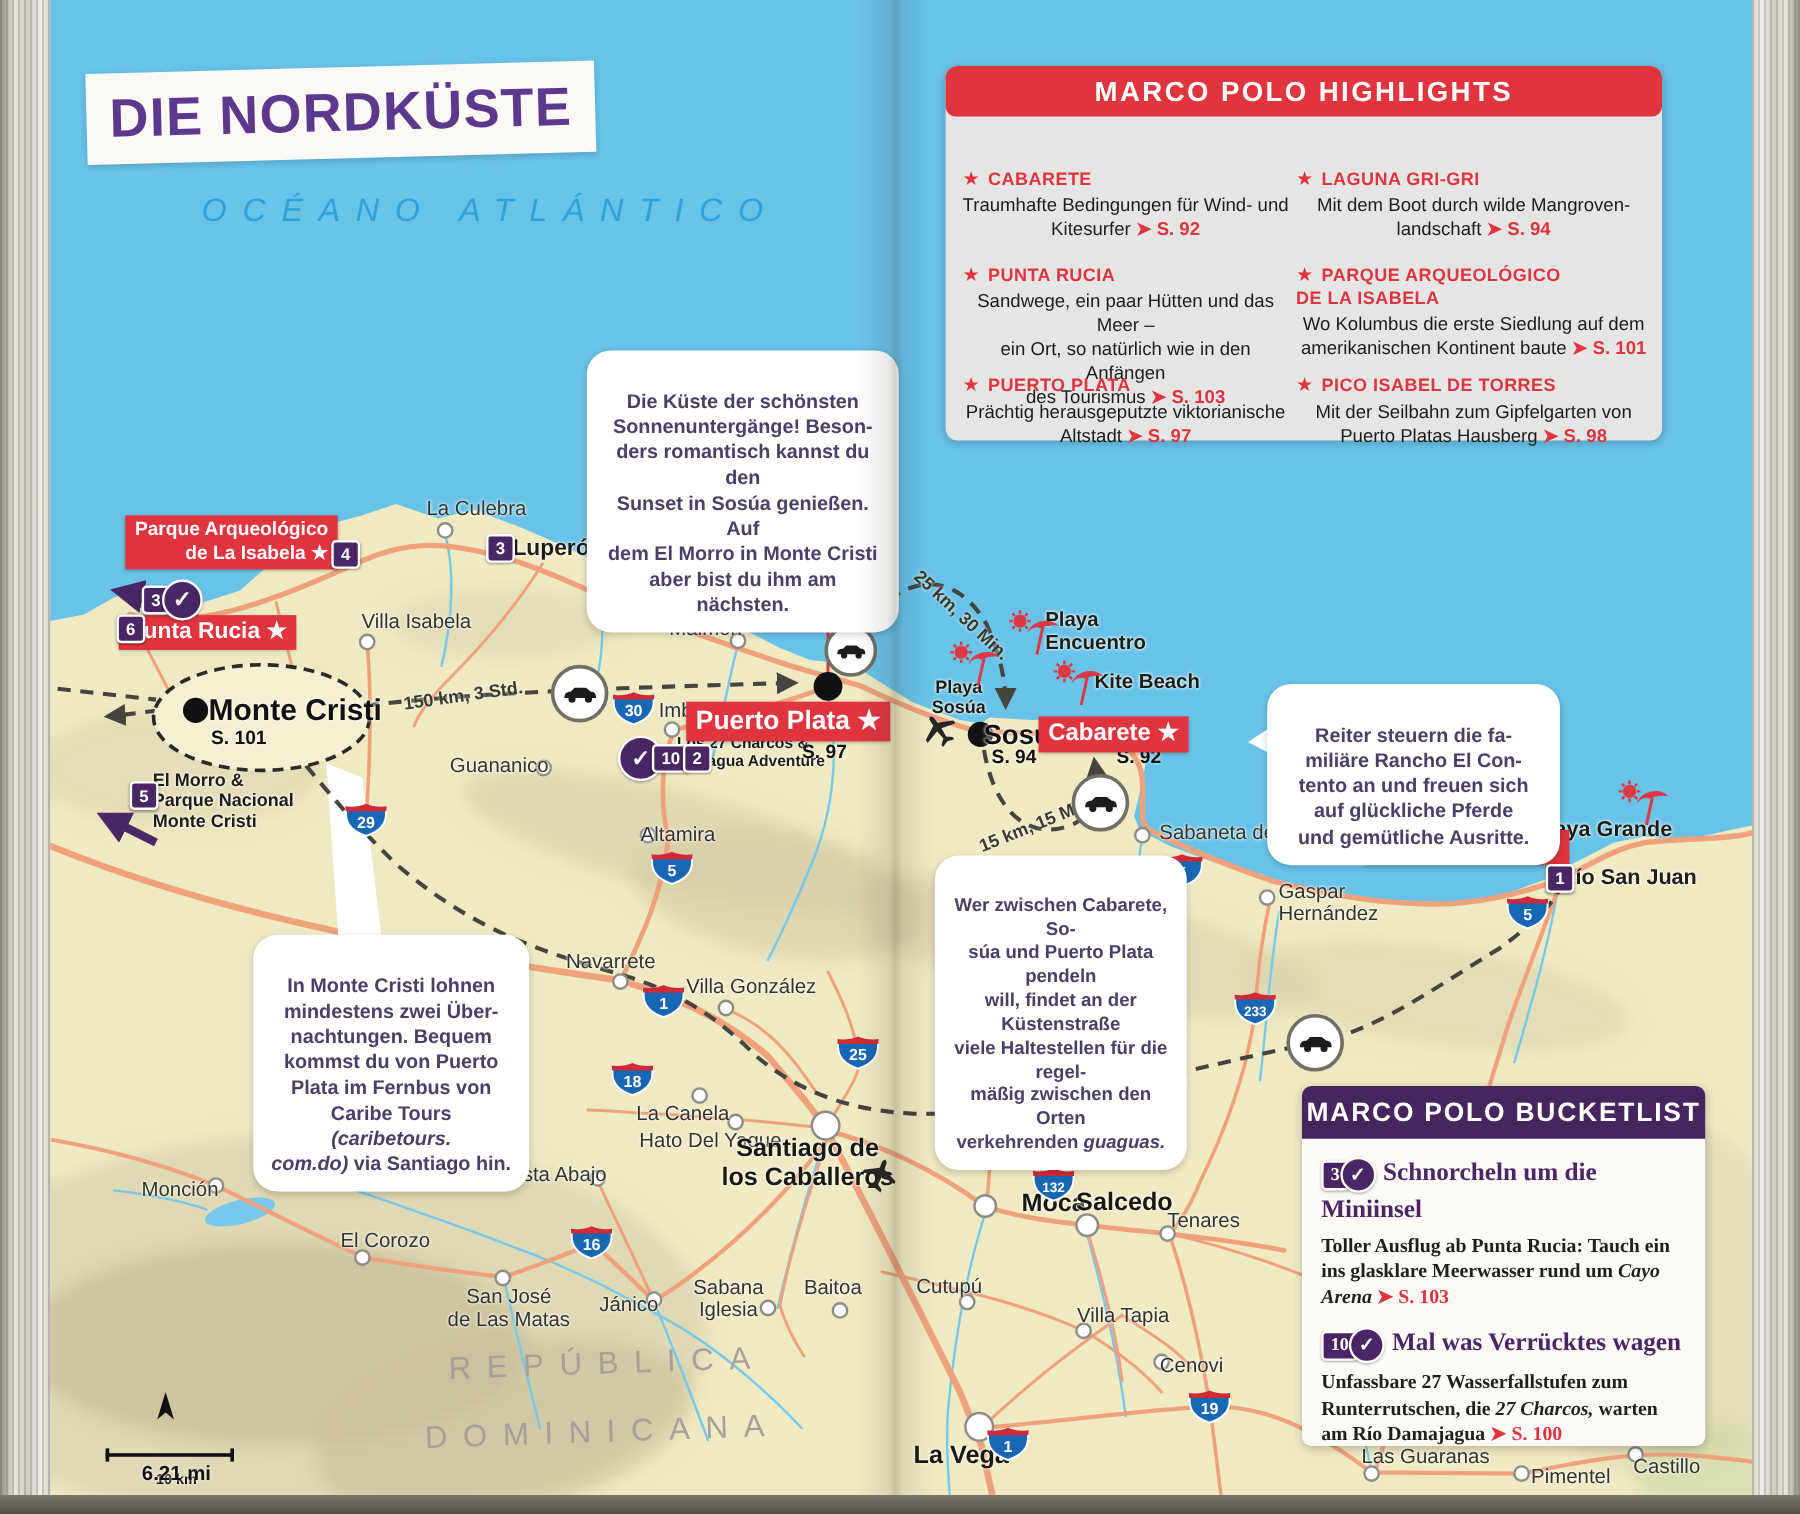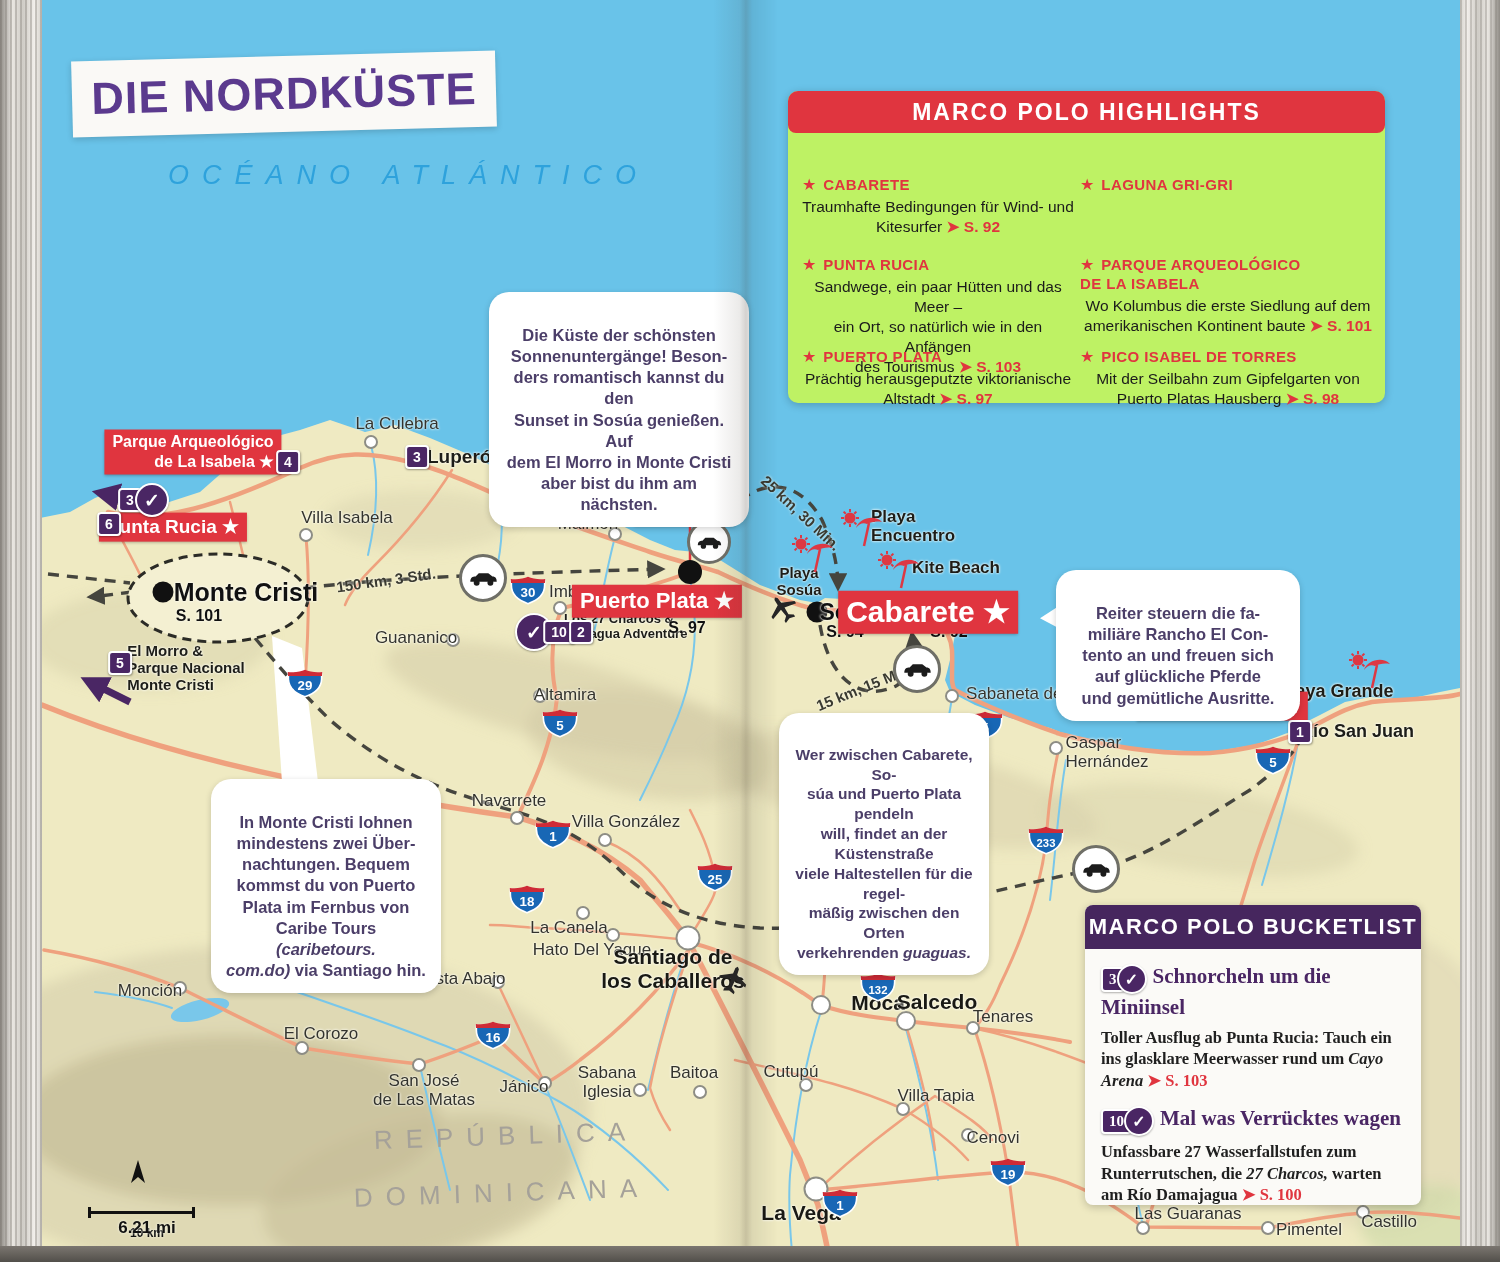--- a/index.html
+++ b/index.html
@@ -52,22 +52,22 @@
        justify-content:center;box-sizing:border-box;}
   .beach{position:absolute;transform:translate(-50%,-50%);}
   .planew{position:absolute;transform:translate(-50%,-50%);}
   
   .bubble{position:absolute;background:#fff;border-radius:20px;padding:12px 13px;color:#4B3E68;
           font-weight:bold;font-size:16.5px;line-height:1.28;text-align:center;white-space:pre-line;
           box-shadow:0 2px 6px rgba(0,0,0,.18);}
   .bubble .it{font-style:italic;}
   .tailr{position:absolute;background:#fff;}
   
-  .hl-panel{position:absolute;left:788px;top:55px;width:597px;height:312px;background:#bef264;
-            border-radius:10px;box-shadow:0 2px 8px rgba(0,0,0,.22);margin-top:36px;}
+  .hl-panel{position:absolute;left:788px;top:55px;width:597px;height:312px;background:#e5e5e5;
+            border-radius:10px;box-shadow:0 2px 8px rgba(0,0,0,.22);}
   .hl-head{background:#E0353F;border-radius:10px 10px 8px 8px;height:42px;display:flex;
            align-items:center;justify-content:center;color:#fff;font-weight:bold;font-size:23px;
            letter-spacing:2px;}
   .hl-item{position:absolute;white-space:pre-line;}
   .hl-name{color:#E0353F;font-weight:bold;font-size:15px;letter-spacing:.4px;line-height:1.25;}
   .hl-star{color:#E0353F;font-size:16px;margin-right:7px;}
   .hl-desc{color:#1b1b1b;font-size:15.5px;line-height:1.3;margin-top:2px;text-align:center;}
   .hl-page{color:#E0353F;font-weight:bold;}
   
   .bl-panel{position:absolute;left:1085px;top:905px;width:336px;height:300px;background:#FBFAF7;
@@ -316,21 +316,21 @@
   <span class="spage" style="left:687px;top:628px">S. 97</span>
   <span class="spage" style="left:845px;top:632px">S. 94</span>
   <span class="spage" style="left:949px;top:632px">S. 92</span>
 
   <span class="redlbl" style="left:193px;top:452px;font-size:16px;text-align:right">Parque Arqueológico
 de La Isabela ★</span>
   <span class="redlbl" style="left:173px;top:527px;font-size:19px">Punta Rucia ★</span>
   <span class="redlbl" style="left:684px;top:504px;font-size:15px;text-align:left">Pico Isabel
 de Torres ★</span>
   <span class="redlbl" style="left:657px;top:601px;font-size:22px">Puerto Plata ★</span>
-  <span class="redlbl" style="left:928px;top:612px;font-size:30px">Cabarete ★</span>
+  <span class="redlbl" style="left:928px;top:612px;font-size:20px">Cabarete ★</span>
   <span class="redlbl" style="left:1222px;top:706px;font-size:19px">Laguna Gri-Gri ★</span>
 
   <span class="badge" style="left:288px;top:462px">4</span>
   <span class="badge" style="left:130px;top:500px">3</span>
   <div class="chk" style="left:152px;top:500px">
       <span>✓</span>
     </div>
   <span class="badge" style="left:109px;top:524px">6</span>
   <span class="badge" style="left:417px;top:457px">3</span>
   <span class="badge" style="left:120px;top:663px">5</span>
@@ -544,20 +544,22 @@
 ein Ort, so natürlich wie in den Anfängen
 des Tourismus </span><span class="hl-page">➤ S. 103</span></div>
     </div>
     <div class="hl-item" style="left:14px;top:238px;width:272px">
       <span class="hl-star">★</span><span class="hl-name">PUERTO PLATA</span>
       <div class="hl-desc"><span>Prächtig herausgeputzte viktorianische
 Altstadt </span><span class="hl-page">➤ S. 97</span></div>
     </div>
     <div class="hl-item" style="left:292px;top:66px;width:296px">
       <span class="hl-star">★</span><span class="hl-name">LAGUNA GRI-GRI</span>
+      <div class="hl-desc"><span>Mit dem Boot durch wilde Mangroven-
+landschaft </span><span class="hl-page">➤ S. 94</span></div>
     </div>
     <div class="hl-item" style="left:292px;top:146px;width:296px">
       <span class="hl-star">★</span><span class="hl-name">PARQUE ARQUEOLÓGICO
 DE LA ISABELA</span>
       <div class="hl-desc"><span>Wo Kolumbus die erste Siedlung auf dem
 amerikanischen Kontinent baute </span><span class="hl-page">➤ S. 101</span></div>
     </div>
     <div class="hl-item" style="left:292px;top:238px;width:296px">
       <span class="hl-star">★</span><span class="hl-name">PICO ISABEL DE TORRES</span>
       <div class="hl-desc"><span>Mit der Seilbahn zum Gipfelgarten von

